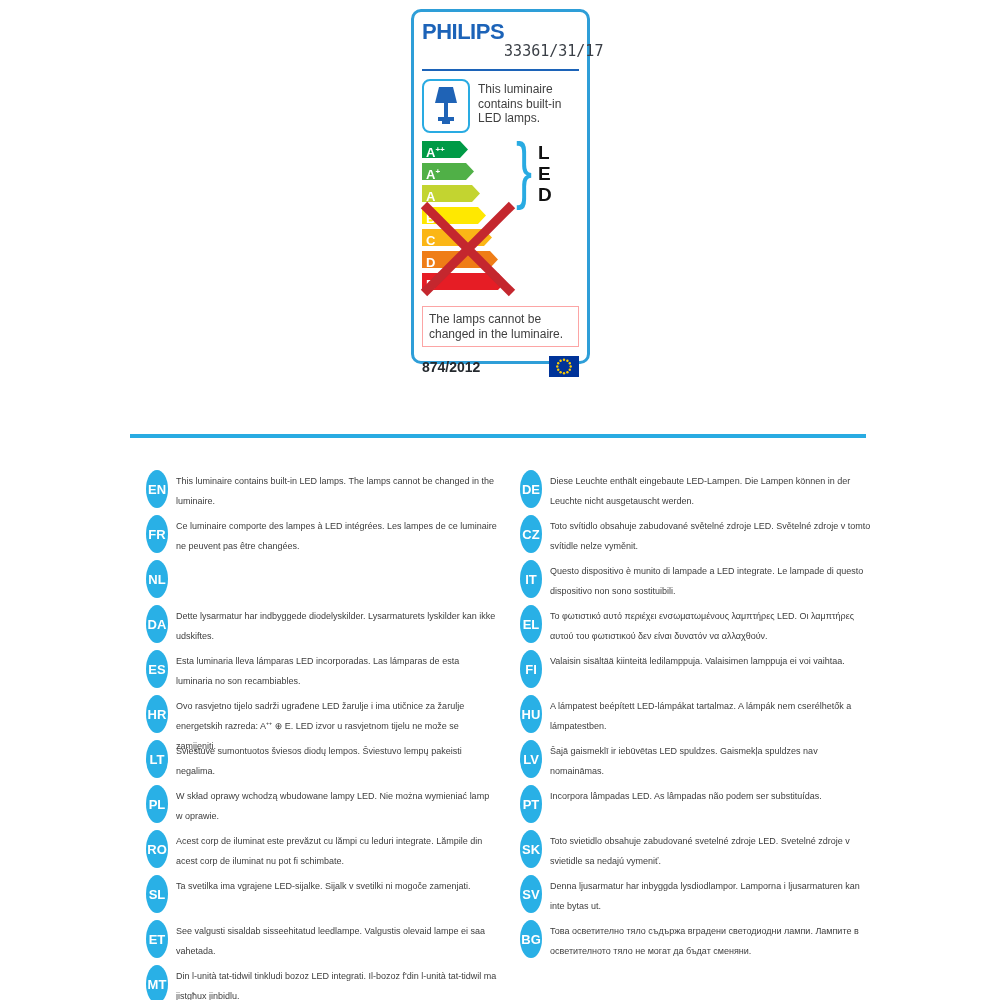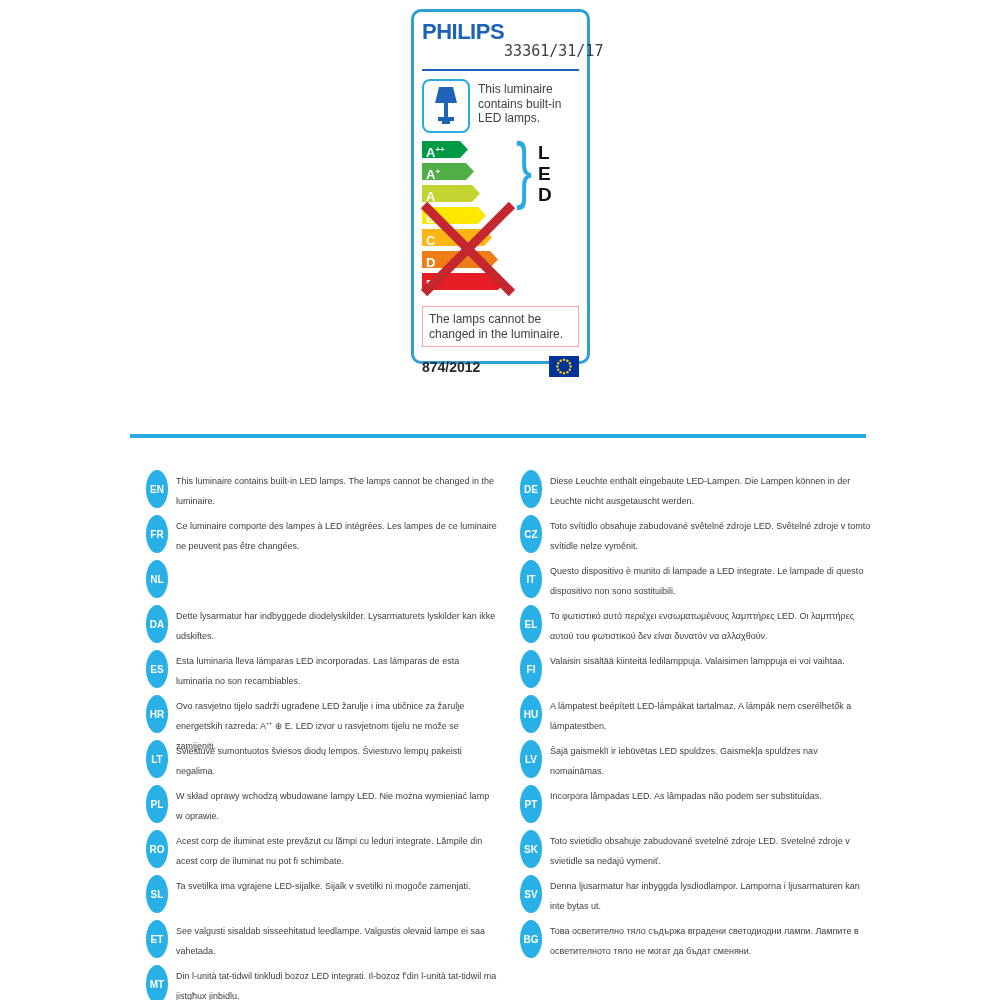--- a/index.html
+++ b/index.html
@@ -34,21 +34,21 @@
   .card-footer{display:flex;align-items:center;justify-content:space-between;margin-top:9px;padding-right:2px;}
   .regulation{font-weight:bold;font-size:14px;color:#24292e;}
 
   
   .blue-rule{position:absolute;left:130px;top:434px;width:736px;height:4px;background:#29abe2;}
   .lang-col{position:absolute;top:469px;display:block;}
   .lang-col.left{left:146px;width:352px;}
   .lang-col.right{left:520px;width:352px;}
   .lang-row{display:flex;gap:8px;align-items:flex-start;height:45px;box-sizing:border-box;}
   .lang-badge{width:22px;height:38px;border-radius:50%;background:#29b0e6;color:#fff;
-              font-size:10px;font-weight:bold;display:flex;align-items:center;justify-content:center;
+              font-size:13px;font-weight:bold;display:flex;align-items:center;justify-content:center;
               flex:0 0 auto;margin-top:1px;}
   .lang-text{font-size:9px;line-height:20px;color:#3d3d3d;padding-top:2px;width:324px;}
 </style>
 </head>
 <body>
 
 <div class="page">
 
   <div class="card">
     <div class="card-header">

